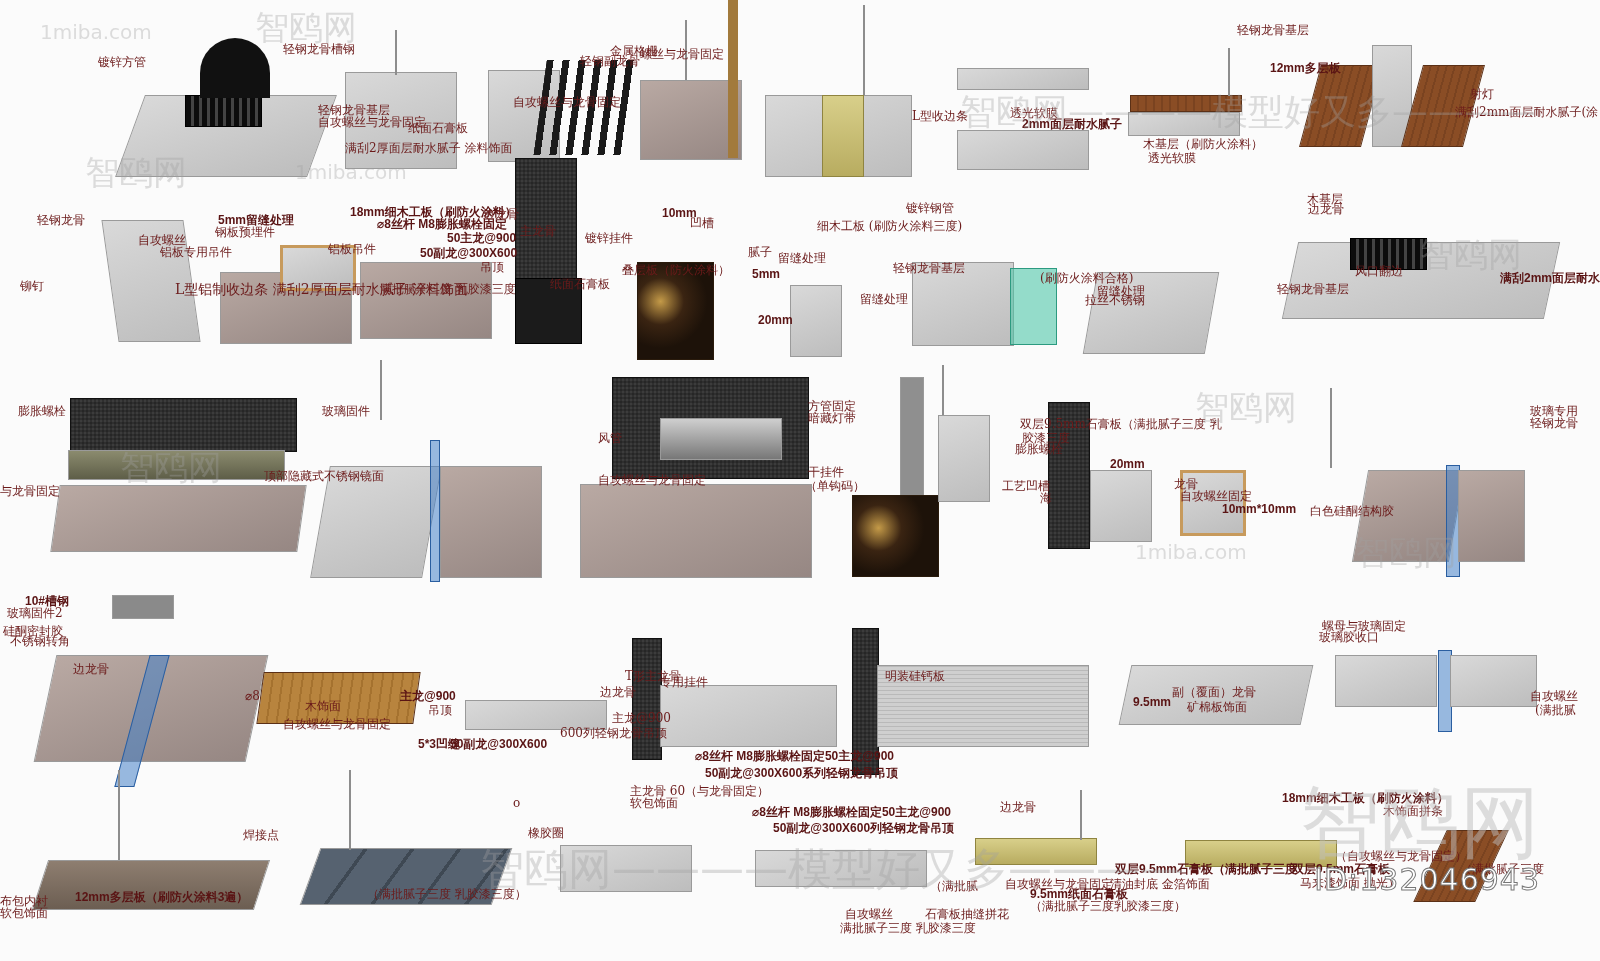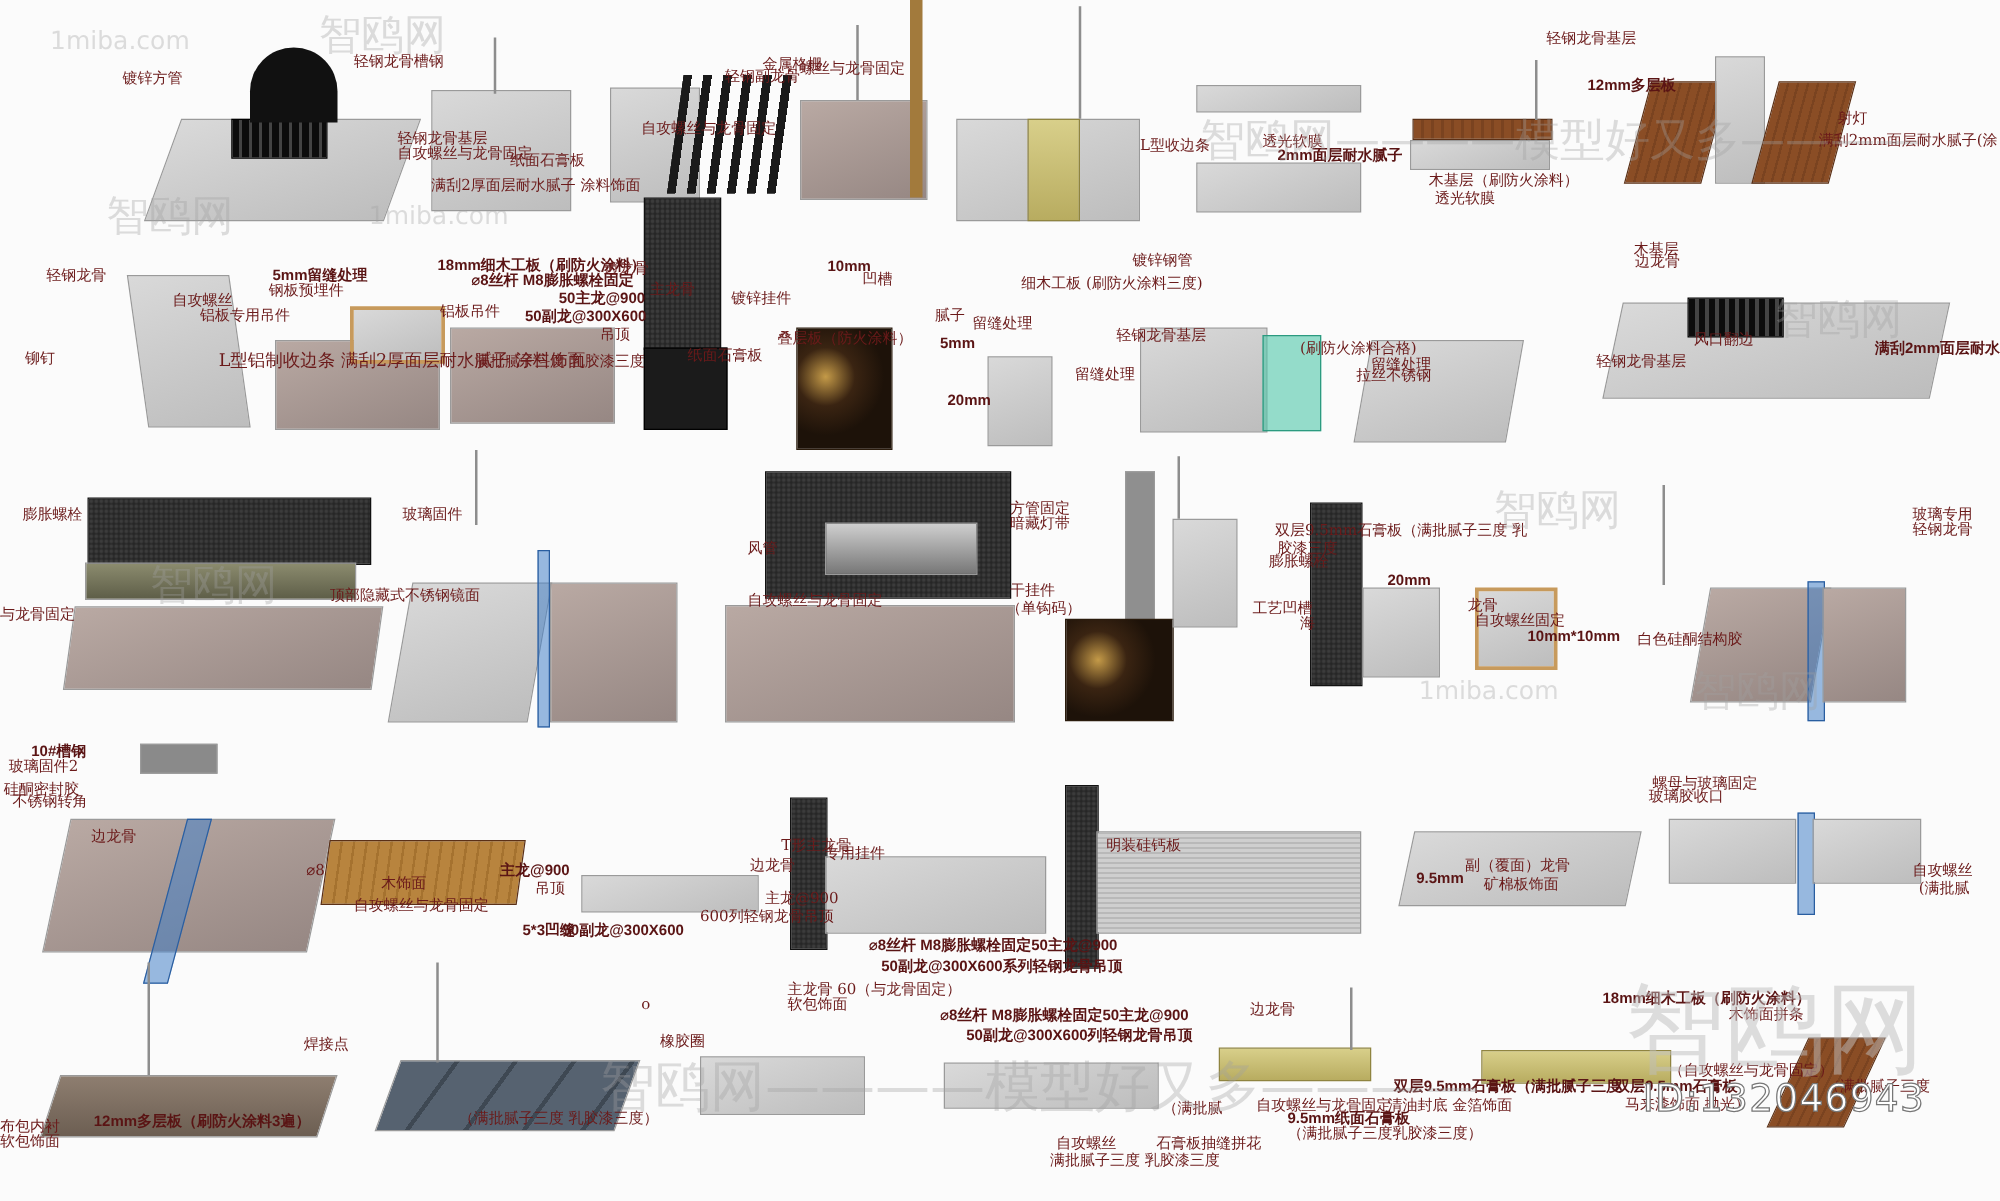--- a/index.html
+++ b/index.html
@@ -133,21 +133,21 @@
   <span class="lbl b" style="left:1270px;top:32px;margin-top:30px;">12mm多层板</span>
   <span class="lbl" style="left:1470px;top:88px;">射灯</span>
   <span class="lbl" style="left:1455px;top:106px;">满刮2mm面层耐水腻子(涂</span>
 
   <span class="lbl" style="left:37px;top:214px;">轻钢龙骨</span>
   <span class="lbl b" style="left:205px;top:214px;margin-left:13px;">5mm留缝处理</span>
   <span class="lbl" style="left:138px;top:234px;">自攻螺丝</span>
   <span class="lbl" style="left:215px;top:226px;">钢板预埋件</span>
   <span class="lbl" style="left:160px;top:246px;">铝板专用吊件</span>
   <span class="lbl" style="left:175px;top:282px;font-size:14px;">L型铝制收边条 满刮2厚面层耐水腻子 涂料饰面</span>
-  <span class="lbl" style="left:328px;top:243px;margin-left:24px;">铝板吊件</span>
+  <span class="lbl" style="left:328px;top:243px;">铝板吊件</span>
   <span class="lbl b" style="left:350px;top:206px;">18mm细木工板（刷防火涂料）</span>
   <span class="lbl b" style="left:377px;top:218px;">⌀8丝杆 M8膨胀螺栓固定</span>
   <span class="lbl b" style="left:447px;top:232px;">50主龙@900</span>
   <span class="lbl b" style="left:420px;top:247px;">50副龙@300X600</span>
   <span class="lbl" style="left:480px;top:261px;">吊顶</span>
   <span class="lbl" style="left:380px;top:283px;">满批腻子三度 乳胶漆三度</span>
   <span class="lbl" style="left:483px;top:208px;">边龙骨</span>
   <span class="lbl" style="left:520px;top:225px;">主龙骨</span>
   <span class="lbl" style="left:550px;top:278px;">纸面石膏板</span>
   <span class="lbl b" style="left:662px;top:207px;">10mm</span>

